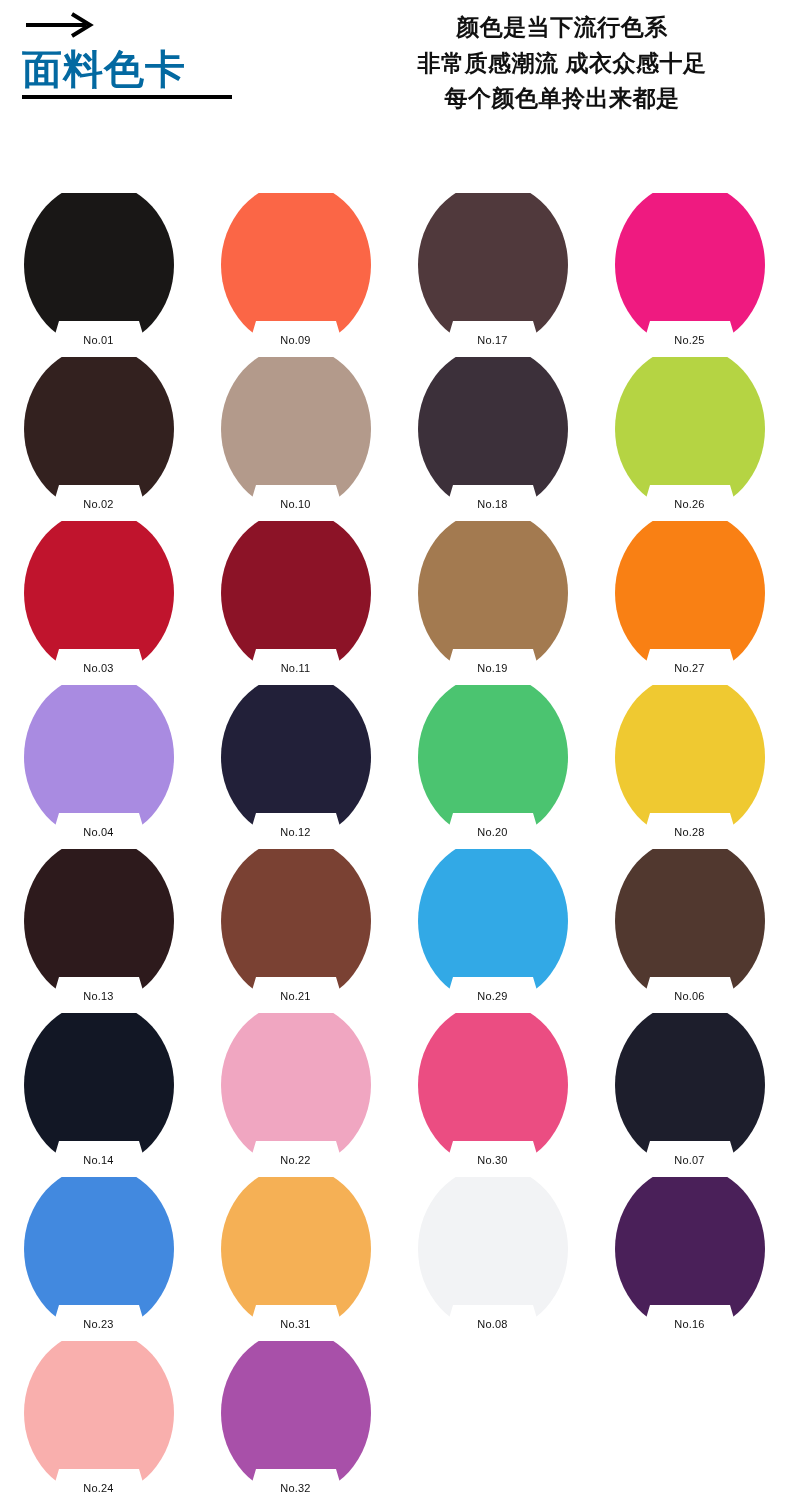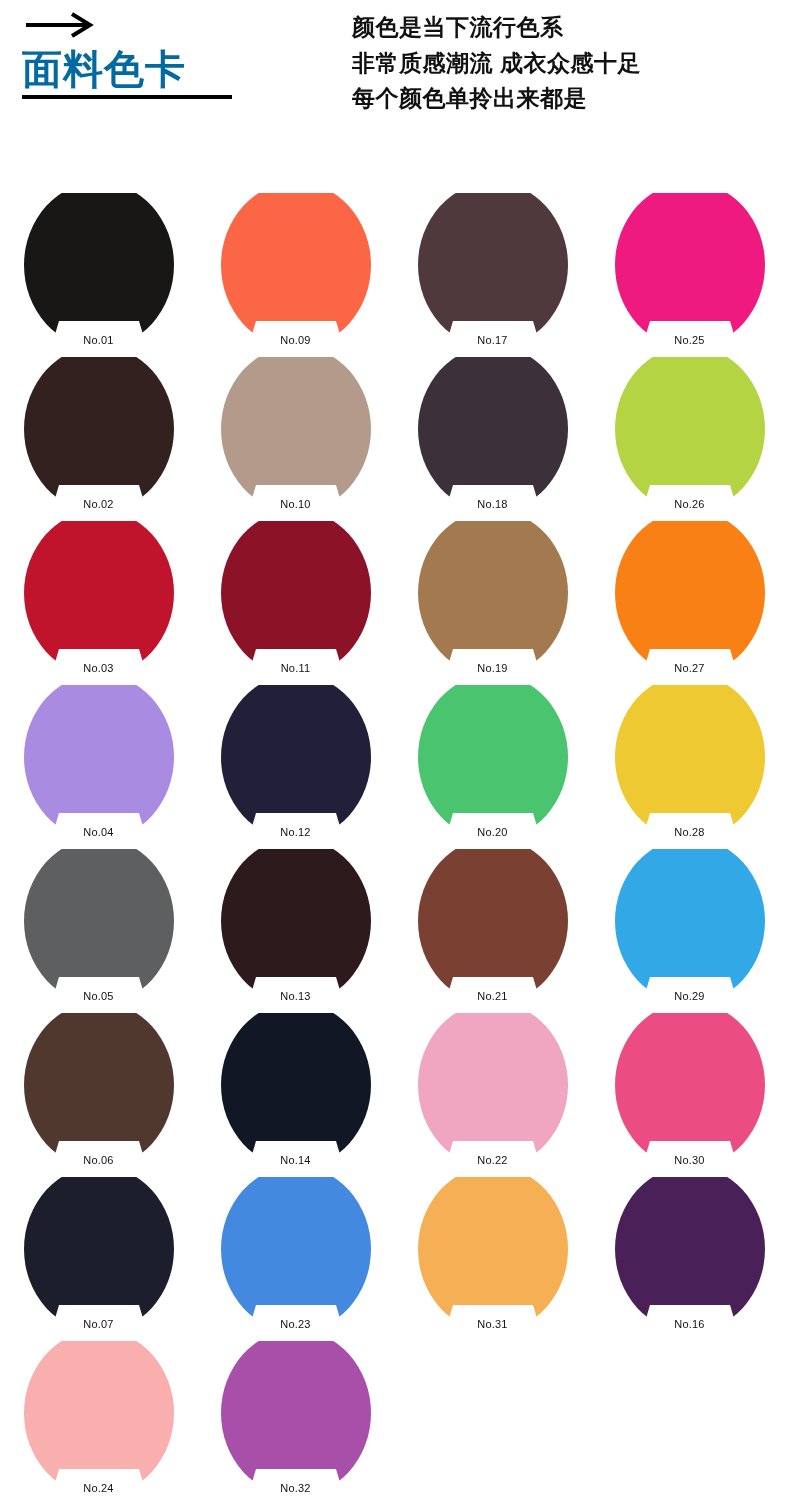--- a/index.html
+++ b/index.html
@@ -47,21 +47,21 @@
     width: 210px;
     height: 4px;
     background: #000000;
     margin-top: 3px;
   }
   .tagline {
     position: absolute;
     right: 18px;
     top: 10px;
     width: 420px;
-    text-align: left;
+    text-align: center;
   }
   .tagline .line {
     font-size: 23px;
     font-weight: 700;
     color: #111111;
     line-height: 1.55;
     letter-spacing: 0.5px;
     white-space: nowrap;
   }
 
@@ -335,33 +335,20 @@
             </defs>
             <ellipse cx="75" cy="72" rx="75" ry="83" fill="#EFC931" clip-path="url(#notch-15)"></ellipse>
           </svg>
         </div>
         <div class="label">No.28</div>
       </div>
       <div class="swatch">
         <div class="blob">
           <svg width="150" height="155" viewBox="0 0 150 155">
             <defs>
-              <clipPath id="notch-16">
-                <path d="M0,0 H150 V155 H123 L115,128 H35 L27,155 H0 Z"></path>
-              </clipPath>
-            </defs>
-            <ellipse cx="75" cy="72" rx="75" ry="83" fill="#5D5F61" clip-path="url(#notch-16)"></ellipse>
-          </svg>
-        </div>
-        <div class="label">No.05</div>
-      </div>
-      <div class="swatch">
-        <div class="blob">
-          <svg width="150" height="155" viewBox="0 0 150 155">
-            <defs>
               <clipPath id="notch-17">
                 <path d="M0,0 H150 V155 H123 L115,128 H35 L27,155 H0 Z"></path>
               </clipPath>
             </defs>
             <ellipse cx="75" cy="72" rx="75" ry="83" fill="#2D1A1C" clip-path="url(#notch-17)"></ellipse>
           </svg>
         </div>
         <div class="label">No.13</div>
       </div>
       <div class="swatch">
@@ -478,20 +465,33 @@
             </defs>
             <ellipse cx="75" cy="72" rx="75" ry="83" fill="#F5B055" clip-path="url(#notch-27)"></ellipse>
           </svg>
         </div>
         <div class="label">No.31</div>
       </div>
       <div class="swatch">
         <div class="blob">
           <svg width="150" height="155" viewBox="0 0 150 155">
             <defs>
+              <clipPath id="notch-28">
+                <path d="M0,0 H150 V155 H123 L115,128 H35 L27,155 H0 Z"></path>
+              </clipPath>
+            </defs>
+            <ellipse cx="75" cy="72" rx="75" ry="83" fill="#F2F3F5" clip-path="url(#notch-28)"></ellipse>
+          </svg>
+        </div>
+        <div class="label">No.08</div>
+      </div>
+      <div class="swatch">
+        <div class="blob">
+          <svg width="150" height="155" viewBox="0 0 150 155">
+            <defs>
               <clipPath id="notch-29">
                 <path d="M0,0 H150 V155 H123 L115,128 H35 L27,155 H0 Z"></path>
               </clipPath>
             </defs>
             <ellipse cx="75" cy="72" rx="75" ry="83" fill="#4A2059" clip-path="url(#notch-29)"></ellipse>
           </svg>
         </div>
         <div class="label">No.16</div>
       </div>
       <div class="swatch">

